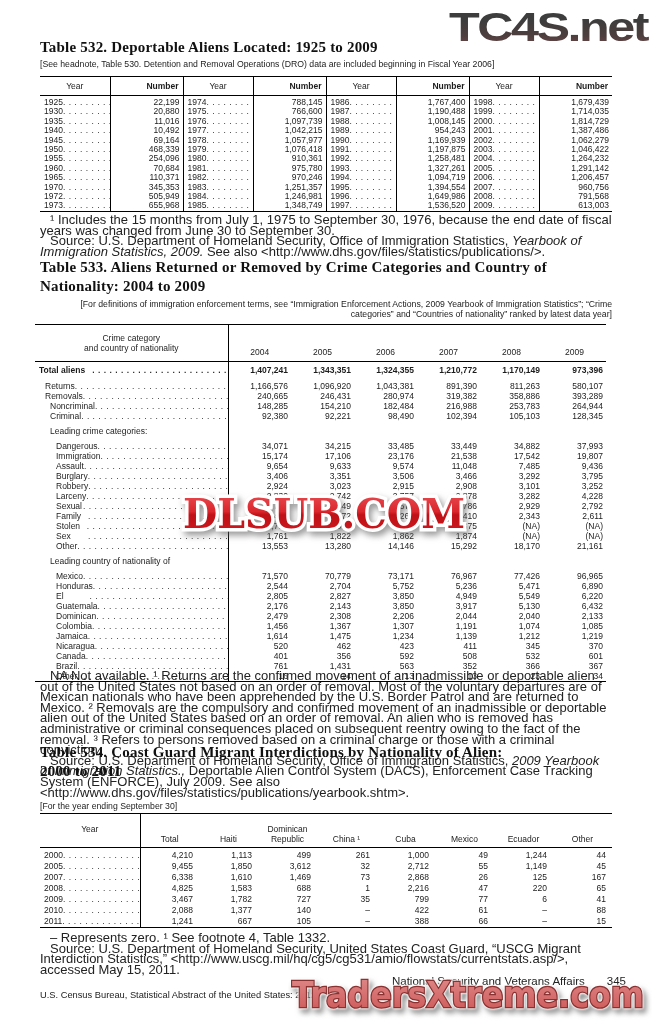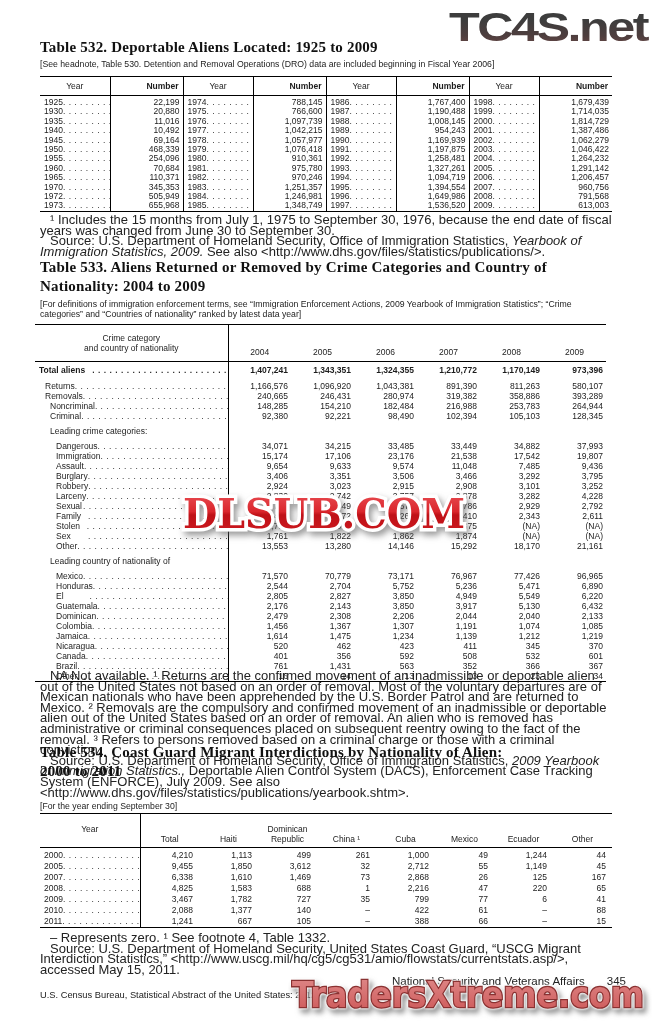--- a/index.html
+++ b/index.html
@@ -473,21 +473,21 @@
 
   <div class="abs fnblock" style="top:215px;left:40px;">
     <p>¹ Includes the 15 months from July 1, 1975 to September 30, 1976, because the end date of fiscal years was changed from June 30 to September 30.</p>
     <p><span>Source: U.S. Department of Homeland Security, Office of Immigration Statistics, </span><i>Yearbook of Immigration Statistics, 2009.</i><span> See also &lt;http://www.dhs.gov/files/statistics/publications/&gt;.</span></p>
   </div>
 
   <div class="abs tbl-title" style="top:258px;left:40px;width:575px;">
     <div>Table 533. Aliens Returned or Removed by Crime Categories and Country of</div>
     <div>Nationality: 2004 to 2009</div>
   </div>
-  <div class="abs headnote" style="top:299px;left:40px;">[For definitions of immigration enforcement terms, see “Immigration Enforcement Actions, 2009 Yearbook of Immigration Statistics”; “Crime categories” and “Countries of nationality” ranked by latest data year]</div>
+  <div class="abs headnote" style="top:299px;left:40px;text-align:right;">[For definitions of immigration enforcement terms, see “Immigration Enforcement Actions, 2009 Yearbook of Immigration Statistics”; “Crime categories” and “Countries of nationality” ranked by latest data year]</div>
 
   <table id="t533" class="abs" style="top:324px;left:35px;">
     <colgroup>
       <col style="width:193px">
         <col style="width:63px">
         <col style="width:63px">
         <col style="width:63px">
       <col style="width:63px">
         <col style="width:63px">
         <col style="width:63px">

